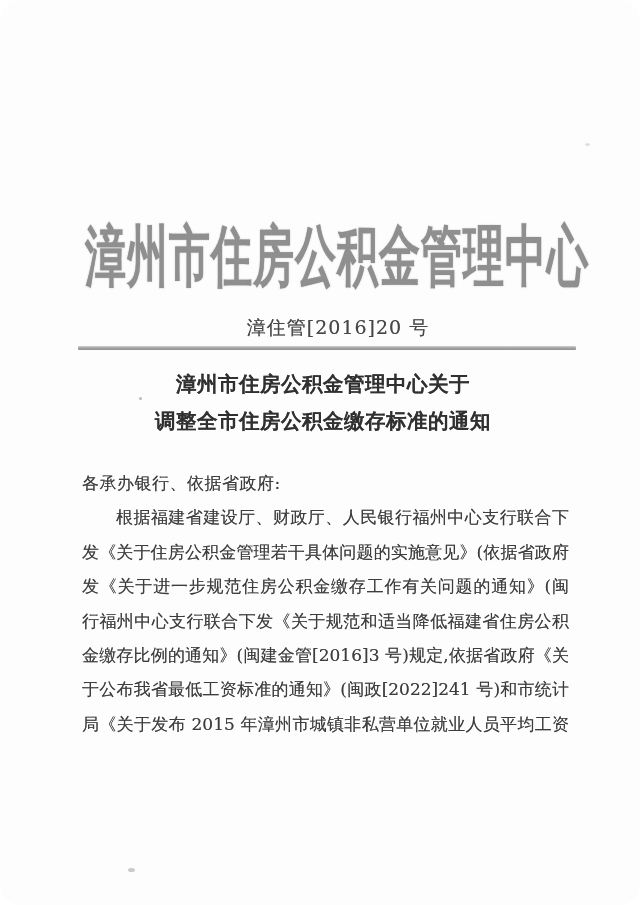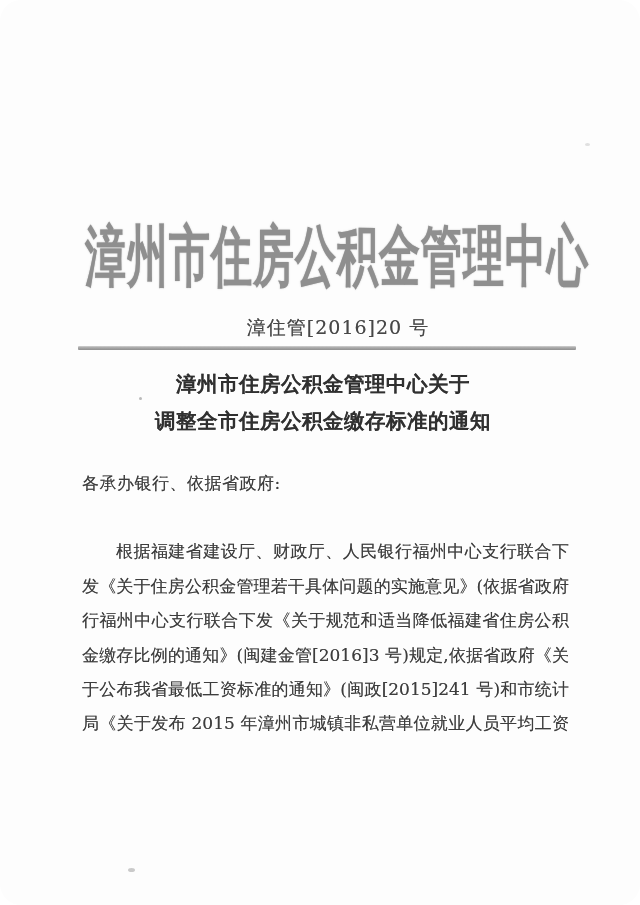--- a/index.html
+++ b/index.html
@@ -89,21 +89,20 @@
     letter-spacing: 0.5px;
   }
   .bl {
     
     text-align: justify;
     text-align-last: justify;
     white-space: nowrap;
   }
   .bl.first {
     text-indent: 2em;
-    margin-top: 34px;
   }
   
   .speck {
     position: absolute;
     border-radius: 50%;
   }
   .speck.s1 { left: 128px; top: 868px; width: 7px; height: 4px; background: rgba(140,140,140,0.45); }
   .speck.s2 { left: 585px; top: 143px; width: 5px; height: 3px; background: rgba(170,170,170,0.35); }
   .speck.s3 { left: 139px; top: 397px; width: 3px; height: 3px; background: rgba(120,120,120,0.5); }
 </style>
@@ -120,23 +119,24 @@
 
   <div class="title">
     <div>漳州市住房公积金管理中心关于</div>
     <div>调整全市住房公积金缴存标准的通知</div>
   </div>
 
   <div class="body-block">
     <div class="salutation">各承办银行、依据省政府:</div>
     <div class="bl first">根据福建省建设厅、财政厅、人民银行福州中心支行联合下</div>
     <div class="bl">发《关于住房公积金管理若干具体问题的实施意见》(依据省政府</div>
+    <div class="bl">发《关于进一步规范住房公积金缴存工作有关问题的通知》(闽</div>
     <div class="bl">行福州中心支行联合下发《关于规范和适当降低福建省住房公积</div>
     <div class="bl">金缴存比例的通知》(闽建金管[2016]3 号)规定,依据省政府《关</div>
-    <div class="bl">于公布我省最低工资标准的通知》(闽政[2015]241 号)和市统计</div>
+    <div class="bl">于公布我省最低工资标准的通知》(闽政[2022]241 号)和市统计</div>
     <div class="bl">局《关于发布 2015 年漳州市城镇非私营单位就业人员平均工资</div>
   </div>
 
   <div class="speck s1"></div>
   <div class="speck s2"></div>
   <div class="speck s3"></div>
 
 </div>
 
 </body></html>

